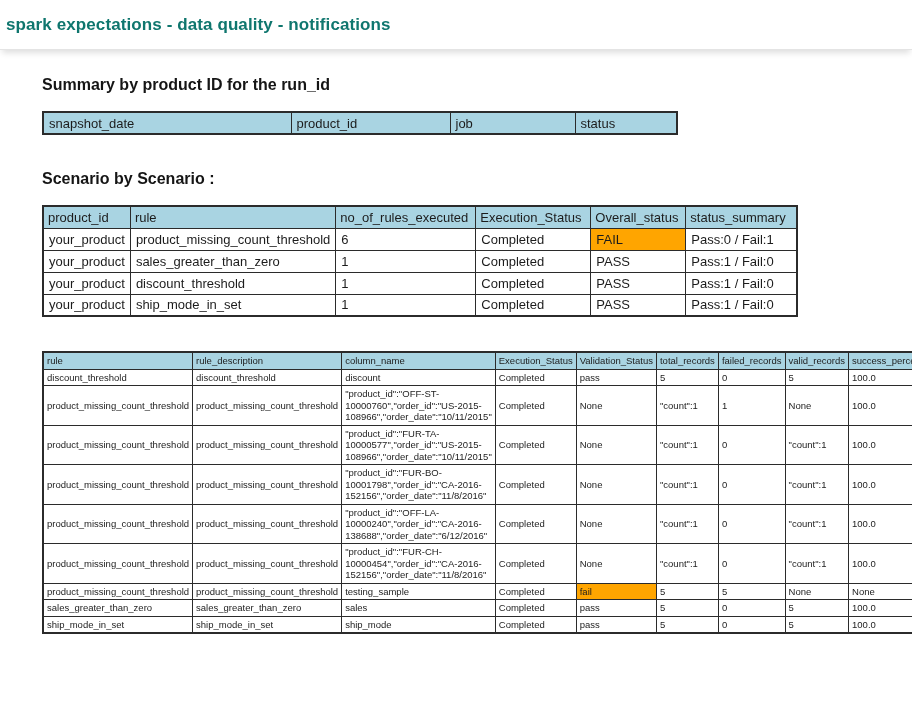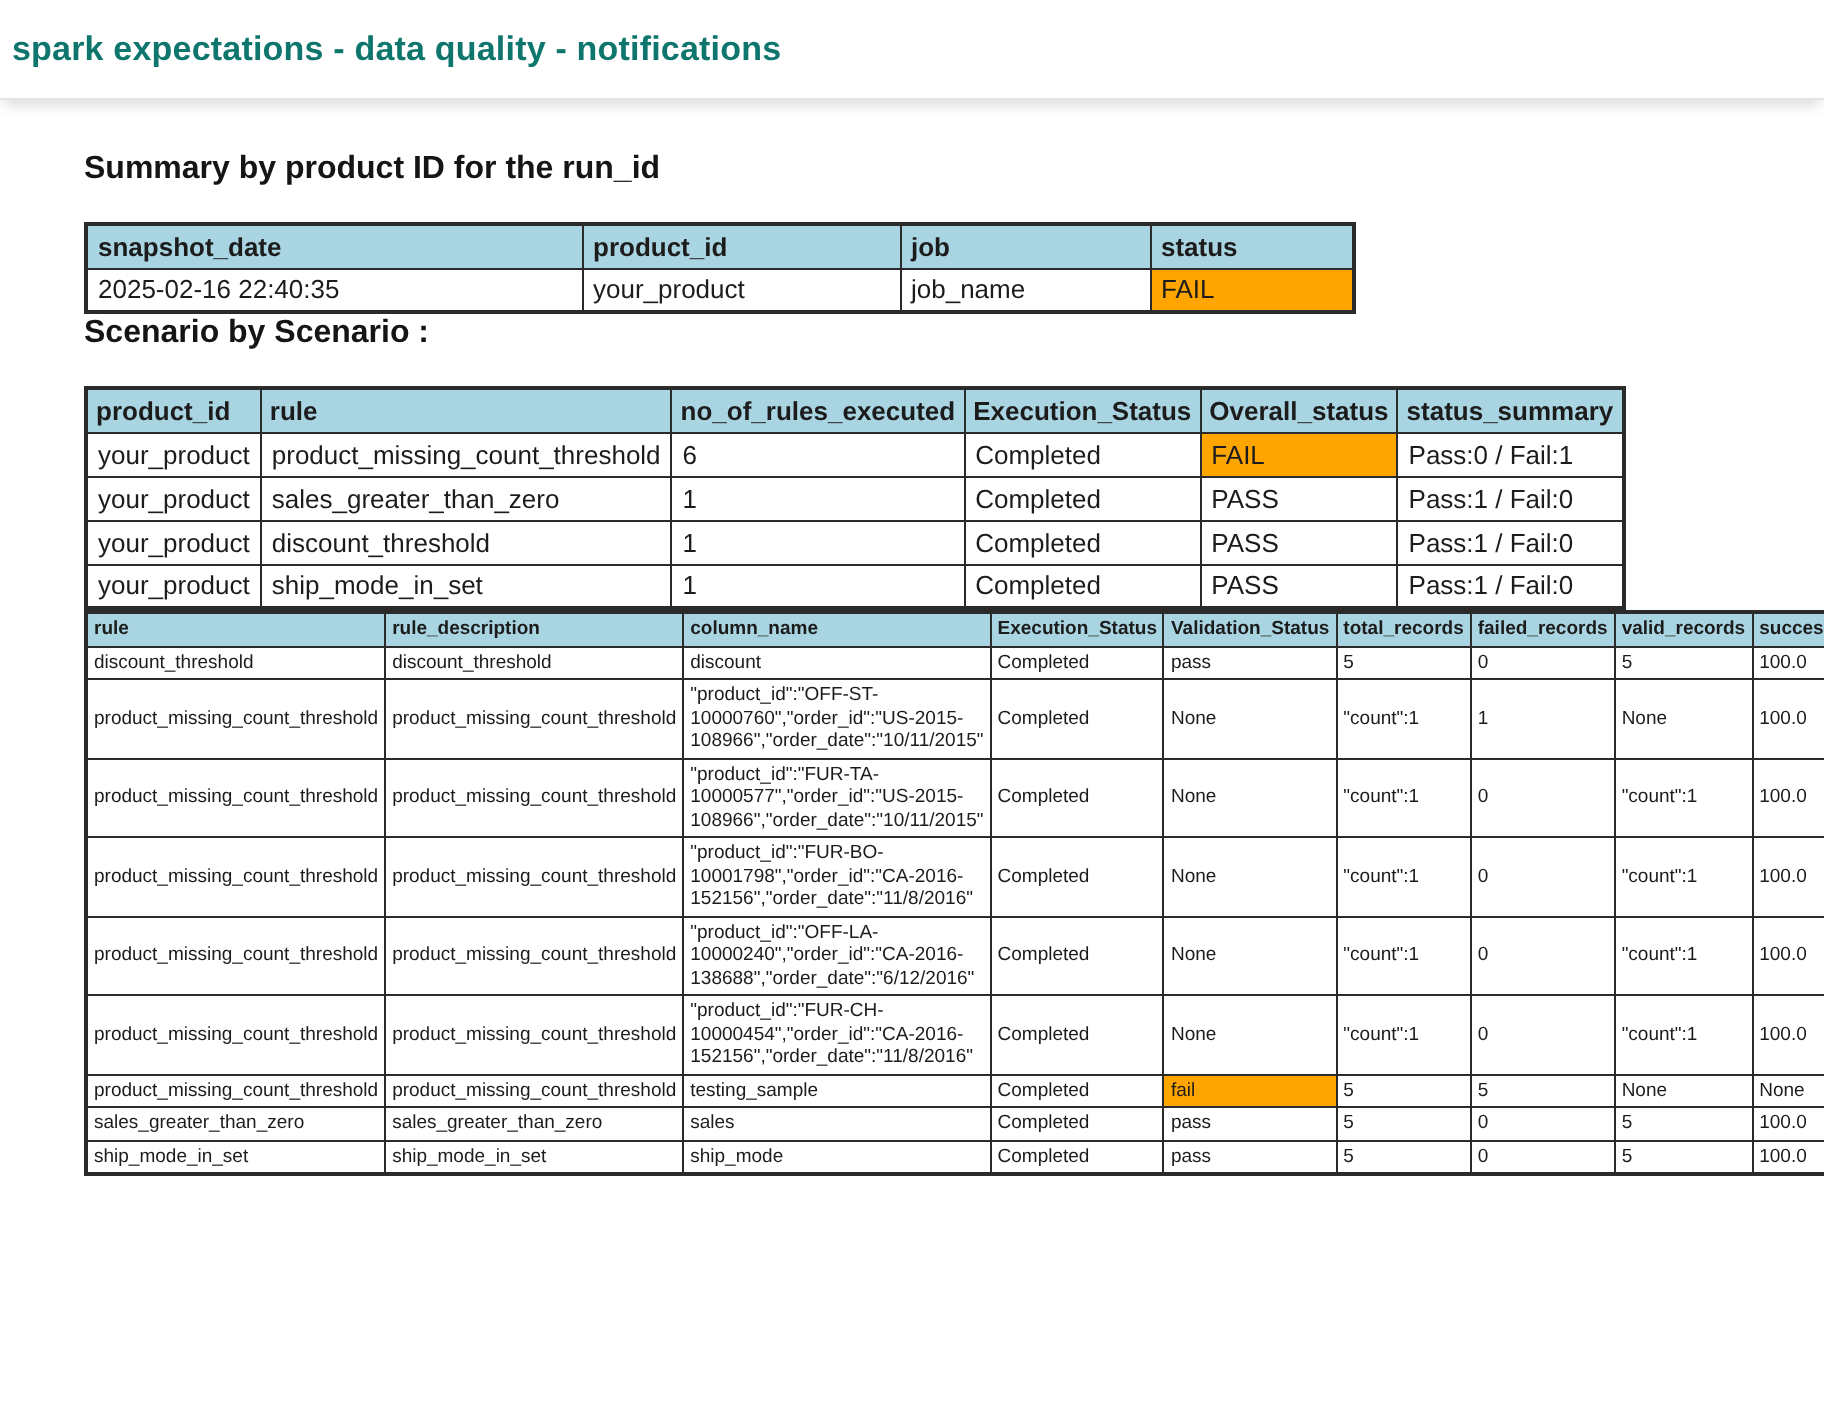--- a/index.html
+++ b/index.html
@@ -24,21 +24,21 @@
   .app-title {
     font-size: 17px;
     font-weight: bold;
     color: #0f766e;
     letter-spacing: 0.1px;
   }
   .content {
     padding: 25px 0 0 42px;
     background: #ffffff;
   }
-  .section { }
+  .section { margin-bottom: 34px; }
   .section-heading {
     font-size: 16px;
     font-weight: bold;
     color: #151515;
     margin: 0 0 17px 0;
     line-height: 19px;
   }
   table.dq-table {
     border-collapse: collapse;
     table-layout: fixed;
@@ -46,21 +46,21 @@
   }
   .dq-table th, .dq-table td {
     border: 1px solid #2b2b2b;
     text-align: left;
     vertical-align: middle;
     color: #1c1c1c;
     background: #ffffff;
   }
   .dq-table th {
     background: var(--header-cell-bg, #a9d4e2);
-    font-weight: bold;
+    font-weight: normal;
   }
   td.hl { background: var(--fail-bg, #ffa500); }
 
   
   .t0 th, .t0 td, .t1 th, .t1 td {
     font-size: 13px;
     height: 22px;
     padding: 0 5px;
     white-space: nowrap;
     overflow: hidden;
@@ -116,26 +116,20 @@
     <table class="dq-table t0">
         <thead>
           <tr>
             <th>snapshot_date</th>
             <th>product_id</th>
             <th>job</th>
             <th>status</th>
           </tr>
         </thead>
         <tbody>
-          <tr>
-            <td>2025-02-16 22:40:35</td>
-            <td>your_product</td>
-            <td>job_name</td>
-            <td class="hl">FAIL</td>
-          </tr>
         </tbody>
       </table>
   </section>
 
   <section class="section">
     <h2 class="section-heading">Scenario by Scenario :</h2>
     <table class="dq-table t1">
         <thead>
           <tr>
             <th>product_id</th>

